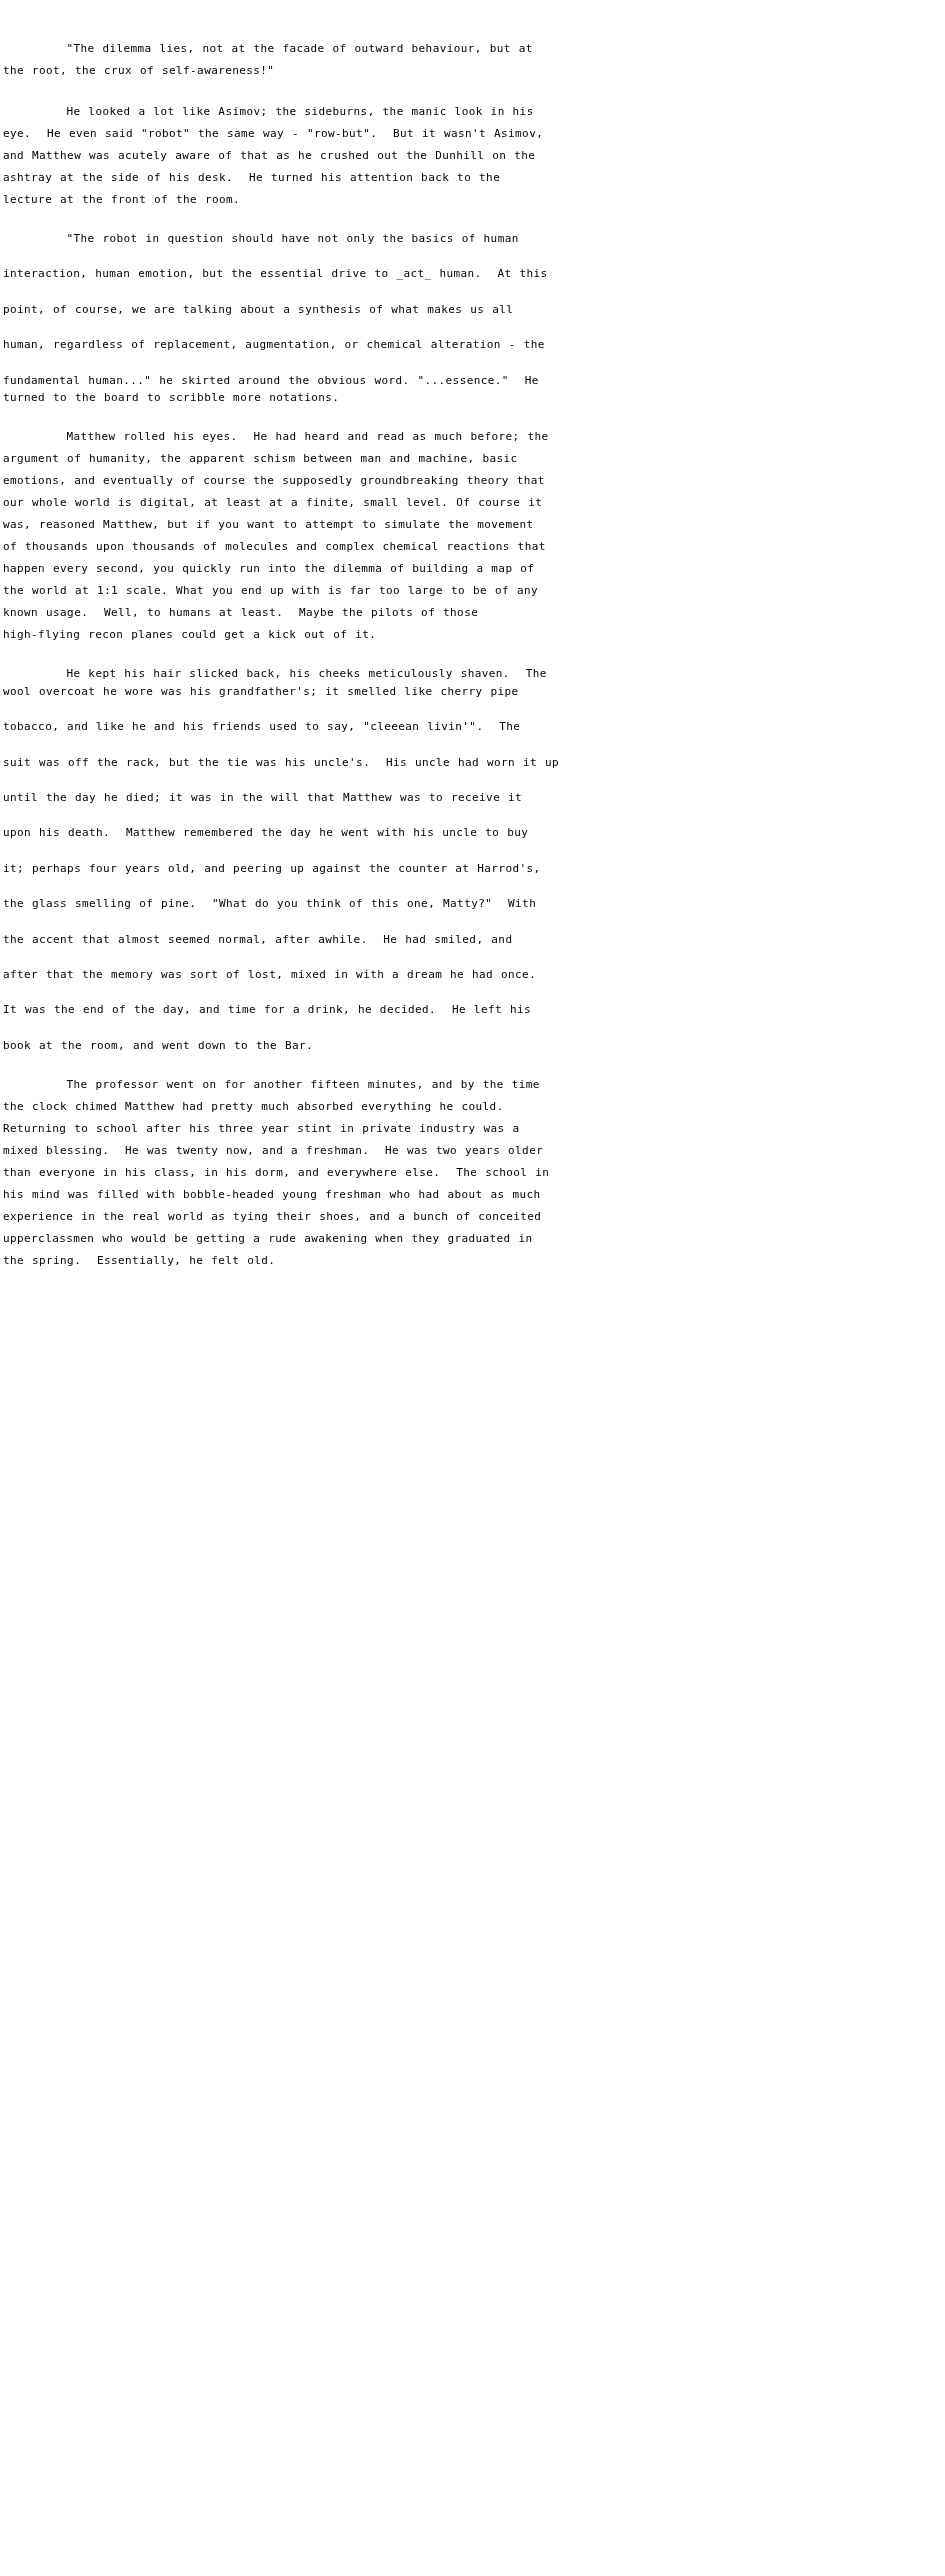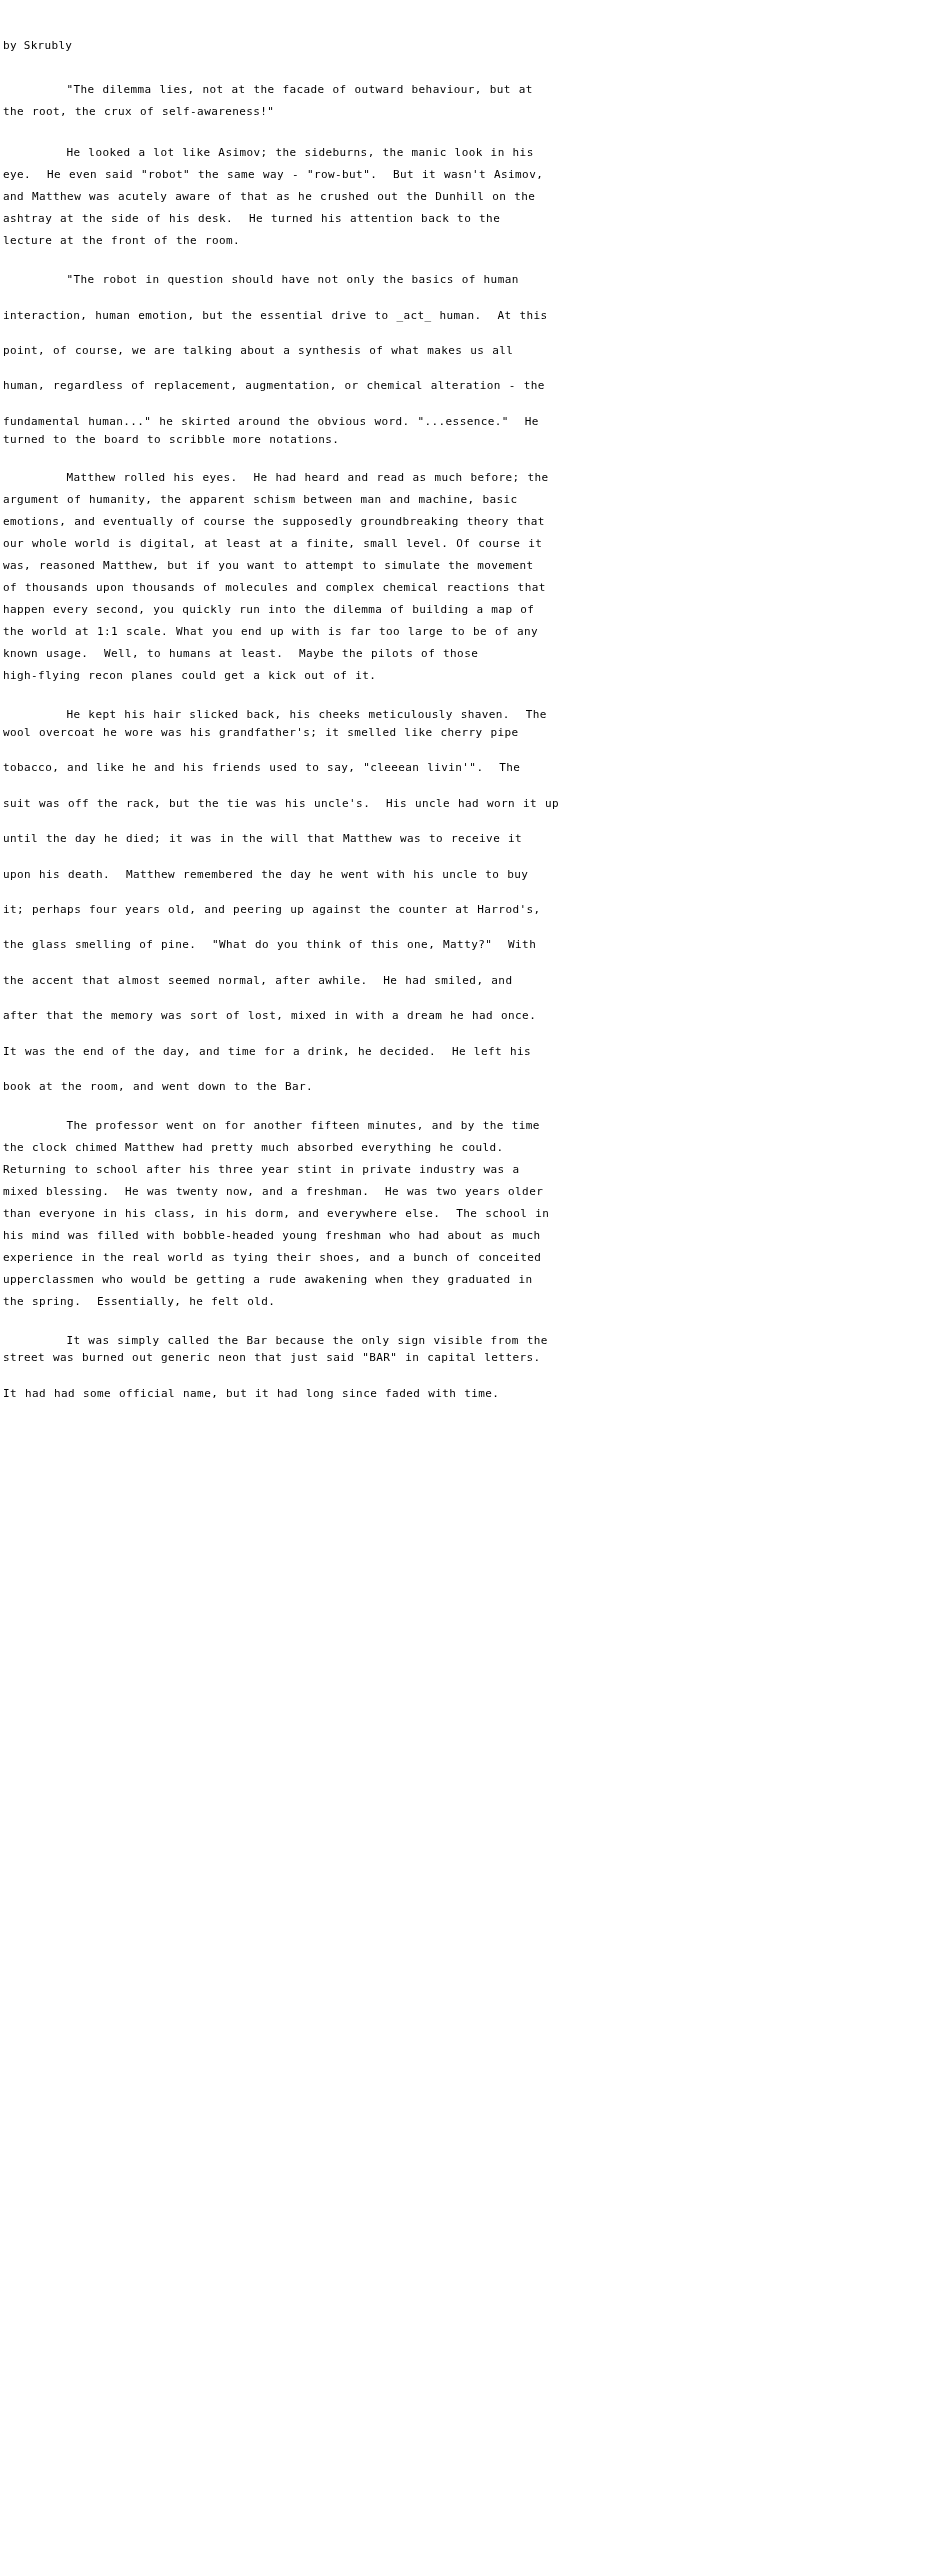--- a/index.html
+++ b/index.html
@@ -37,21 +37,20 @@
     line-height: 17.7px;
   }
   .para:last-child {
     margin-bottom: 0;
   }
 </style>
 </head>
 <body>
 
 <div class="page">
-  <div class="byline">by Skrubly</div>
 
   <div class="para">        "The dilemma lies, not at the facade of outward behaviour, but at
 the root, the crux of self-awareness!"</div>
   <div class="para">        He looked a lot like Asimov; the sideburns, the manic look in his
 eye.  He even said "robot" the same way - "row-but".  But it wasn't Asimov,
 and Matthew was acutely aware of that as he crushed out the Dunhill on the
 ashtray at the side of his desk.  He turned his attention back to the
 lecture at the front of the room.</div>
   <div class="para tight">        "The robot in question should have not only the basics of human
 
@@ -97,18 +96,14 @@
 book at the room, and went down to the Bar.</div>
   <div class="para">        The professor went on for another fifteen minutes, and by the time
 the clock chimed Matthew had pretty much absorbed everything he could.
 Returning to school after his three year stint in private industry was a
 mixed blessing.  He was twenty now, and a freshman.  He was two years older
 than everyone in his class, in his dorm, and everywhere else.  The school in
 his mind was filled with bobble-headed young freshman who had about as much
 experience in the real world as tying their shoes, and a bunch of conceited
 upperclassmen who would be getting a rude awakening when they graduated in
 the spring.  Essentially, he felt old.</div>
-  <div class="para tight">        It was simply called the Bar because the only sign visible from the
-street was burned out generic neon that just said "BAR" in capital letters.
-
-It had had some official name, but it had long since faded with time.</div>
 </div>
 
 
 </body></html>

